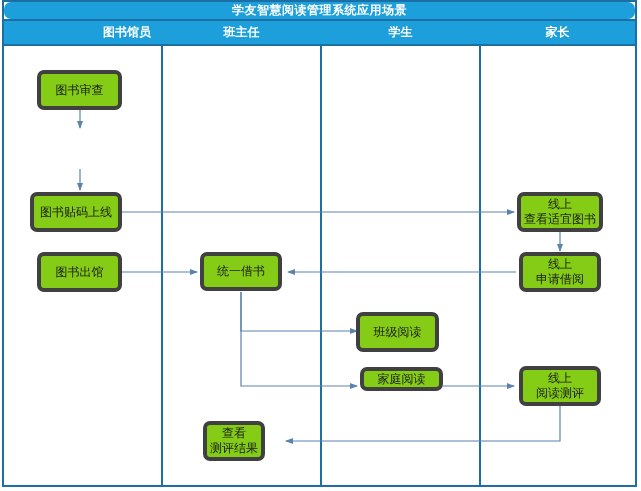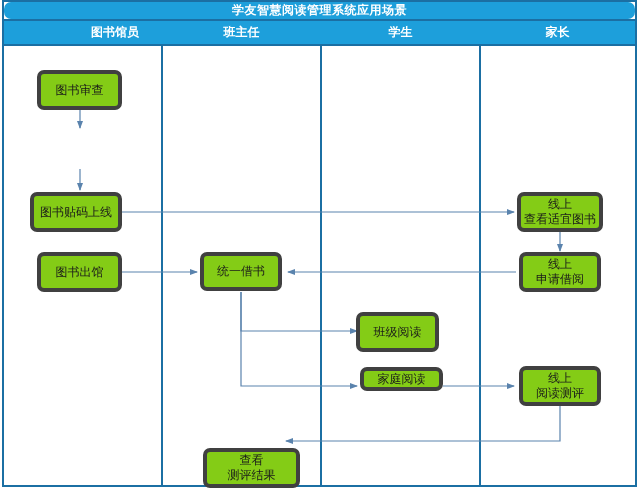--- a/index.html
+++ b/index.html
@@ -133,21 +133,21 @@
 <body>
 
 <div class="diagram">
 
   <div class="frame"></div>
 
   <div class="title-bar">学友智慧阅读管理系统应用场景</div>
   <div class="header-sep"></div>
 
   <div class="header-row">
-    <div class="header-cell" style="left:0px;width:158px;padding-left:32px;">图书馆员</div>
+    <div class="header-cell" style="left:12px;width:158px;padding-left:32px;">图书馆员</div>
     <div class="header-cell" style="left:158px;width:159px;">班主任</div>
     <div class="header-cell" style="left:317px;width:159px;">学生</div>
     <div class="header-cell" style="left:476px;width:155px;">家长</div>
   </div>
 
   <div class="header-bottom"></div>
 
   <div class="lane-line" style="left:161px;"></div>
   <div class="lane-line" style="left:320px;"></div>
   <div class="lane-line" style="left:479px;"></div>
@@ -174,21 +174,21 @@
 
   <div class="node" style="left:37px;top:70px;width:85px;height:40px;">图书审查</div>
 
 
   <div class="node" style="left:30px;top:192px;width:92px;height:40px;">图书贴码上线</div>
 
   <div class="node" style="left:37px;top:252px;width:85px;height:40px;">图书出馆</div>
 
   <div class="node" style="left:200px;top:252px;width:82px;height:39px;">统一借书</div>
 
-  <div class="node" style="left:203px;top:421px;width:97px;height:40px;flex-direction:column;margin-top:27px;">
+  <div class="node" style="left:203px;top:421px;width:62px;height:40px;flex-direction:column;">
     <div>查看</div>
     <div>测评结果</div>
   </div>
 
   <div class="node" style="left:356px;top:312px;width:83px;height:40px;">班级阅读</div>
 
   <div class="node" style="left:360px;top:367px;width:83px;height:24px;">家庭阅读</div>
 
   <div class="node" style="left:517px;top:192px;width:86px;height:40px;flex-direction:column;">
     <div>线上</div>

